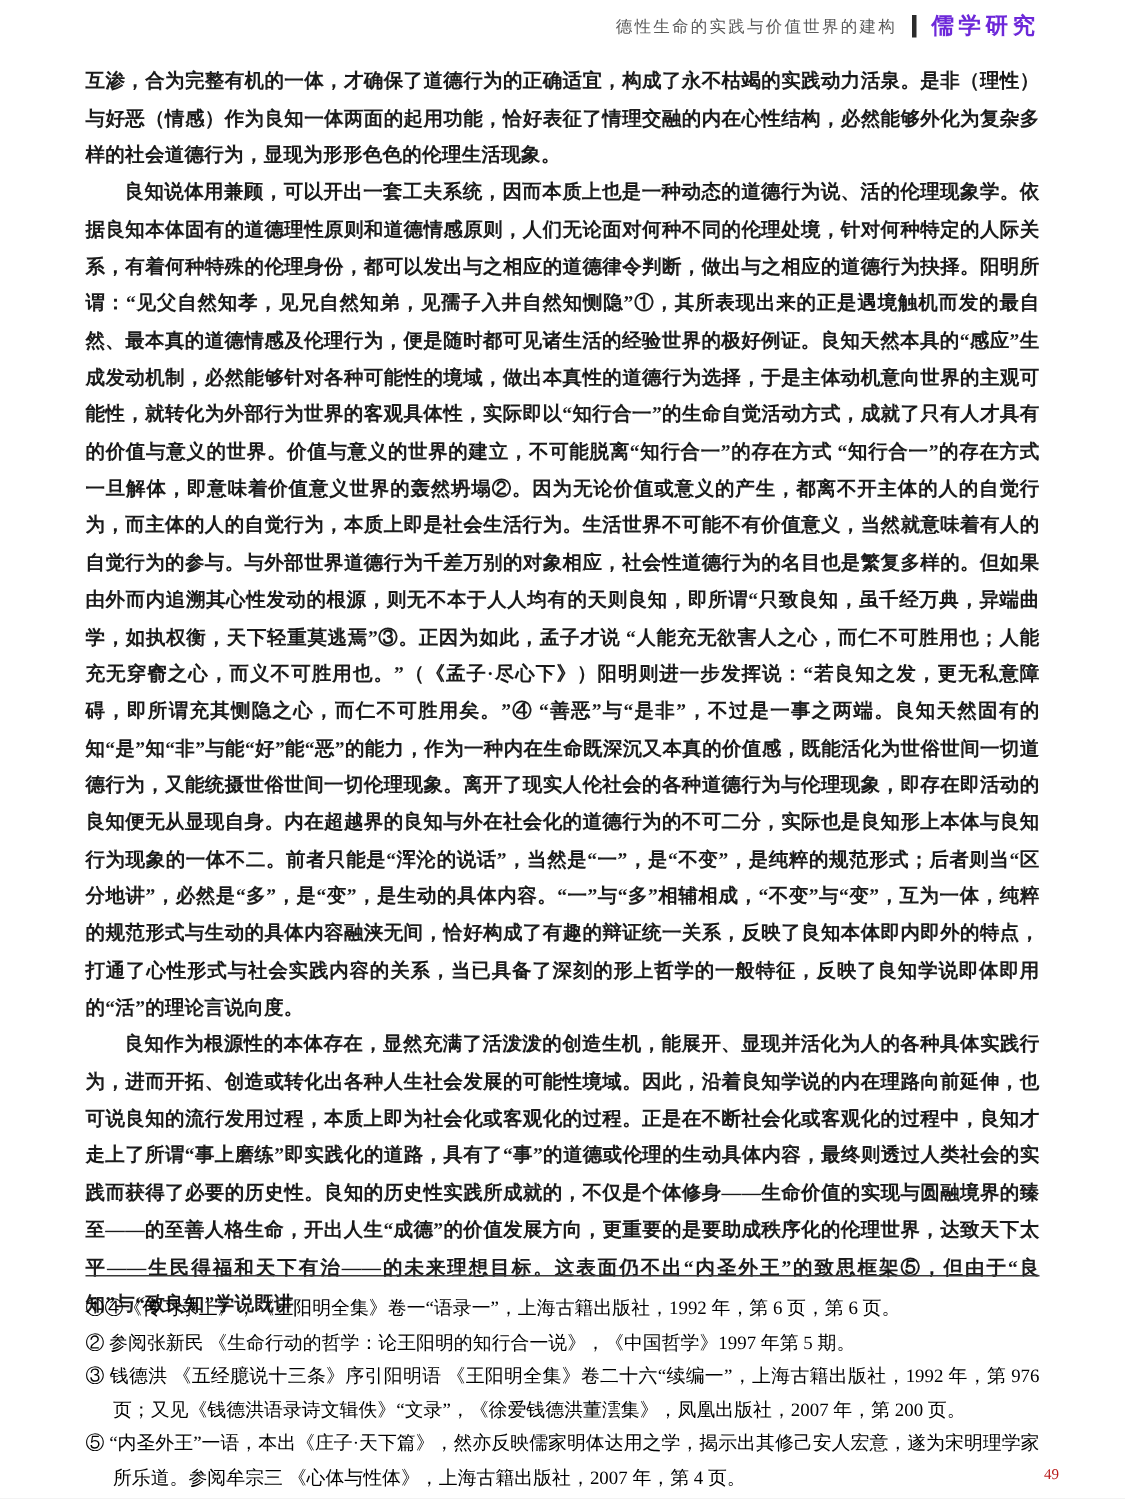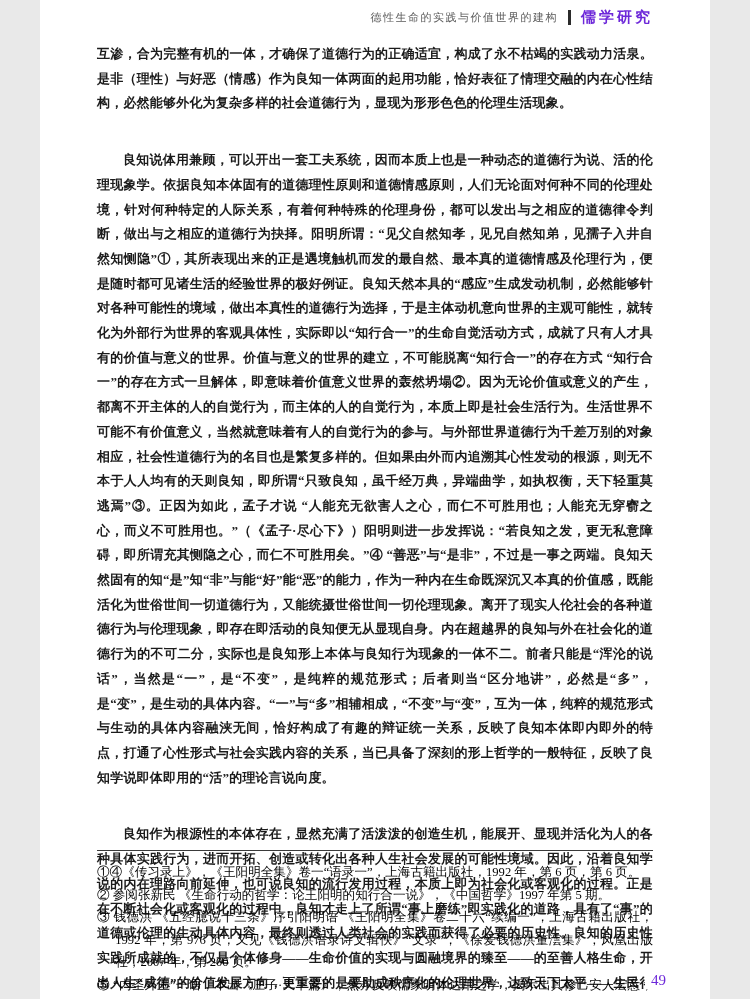--- a/index.html
+++ b/index.html
@@ -1,18 +1,18 @@
 <!DOCTYPE html>
 <html><head>
 <meta charset="utf-8">
 <style>
   html, body { margin: 0; padding: 0; background: #e9e9e9; }
   .page {
     position: relative;
-    width: 670px;
+    width: 750px;
     height: 999px;
     margin: 0 auto;
     background: #ffffff;
     font-family: "Liberation Serif", "DejaVu Serif", serif;
     color: #1b1b1b;
     overflow: hidden;
     box-sizing: border-box;
   }
   .header {
     position: absolute;
@@ -45,21 +45,21 @@
     top: 42px;
   }
   .para {
     margin: 0;
     font-size: 13px;
     line-height: 24.7px;
     text-align: justify;
     letter-spacing: 0.2px;
     font-weight: bold;
   }
-  .para.indent { text-indent: 2em; margin-top: 32px; }
+  .para.indent { text-indent: 2em; }
   .footer-block {
     position: absolute;
     left: 57px;
     right: 57px;
     top: 850px;
   }
   .footnote-divider {
     height: 1px;
     background: #3a3a3a;
     margin-bottom: 10px;
@@ -70,22 +70,22 @@
     line-height: 22.5px;
     color: #000000;
     text-align: justify;
     padding-left: 1.45em;
     text-indent: -1.45em;
   }
   .page-number {
     position: absolute;
     right: 44px;
     bottom: 10px;
-    font-size: 15px;
-    color: #6d28d9;
+    font-size: 10px;
+    color: #b91c1c;
     background: #ffffff;
     padding-left: 6px;
   }
 </style>
 </head>
 <body>
 
 <div class="page">
 
   <div class="header">

